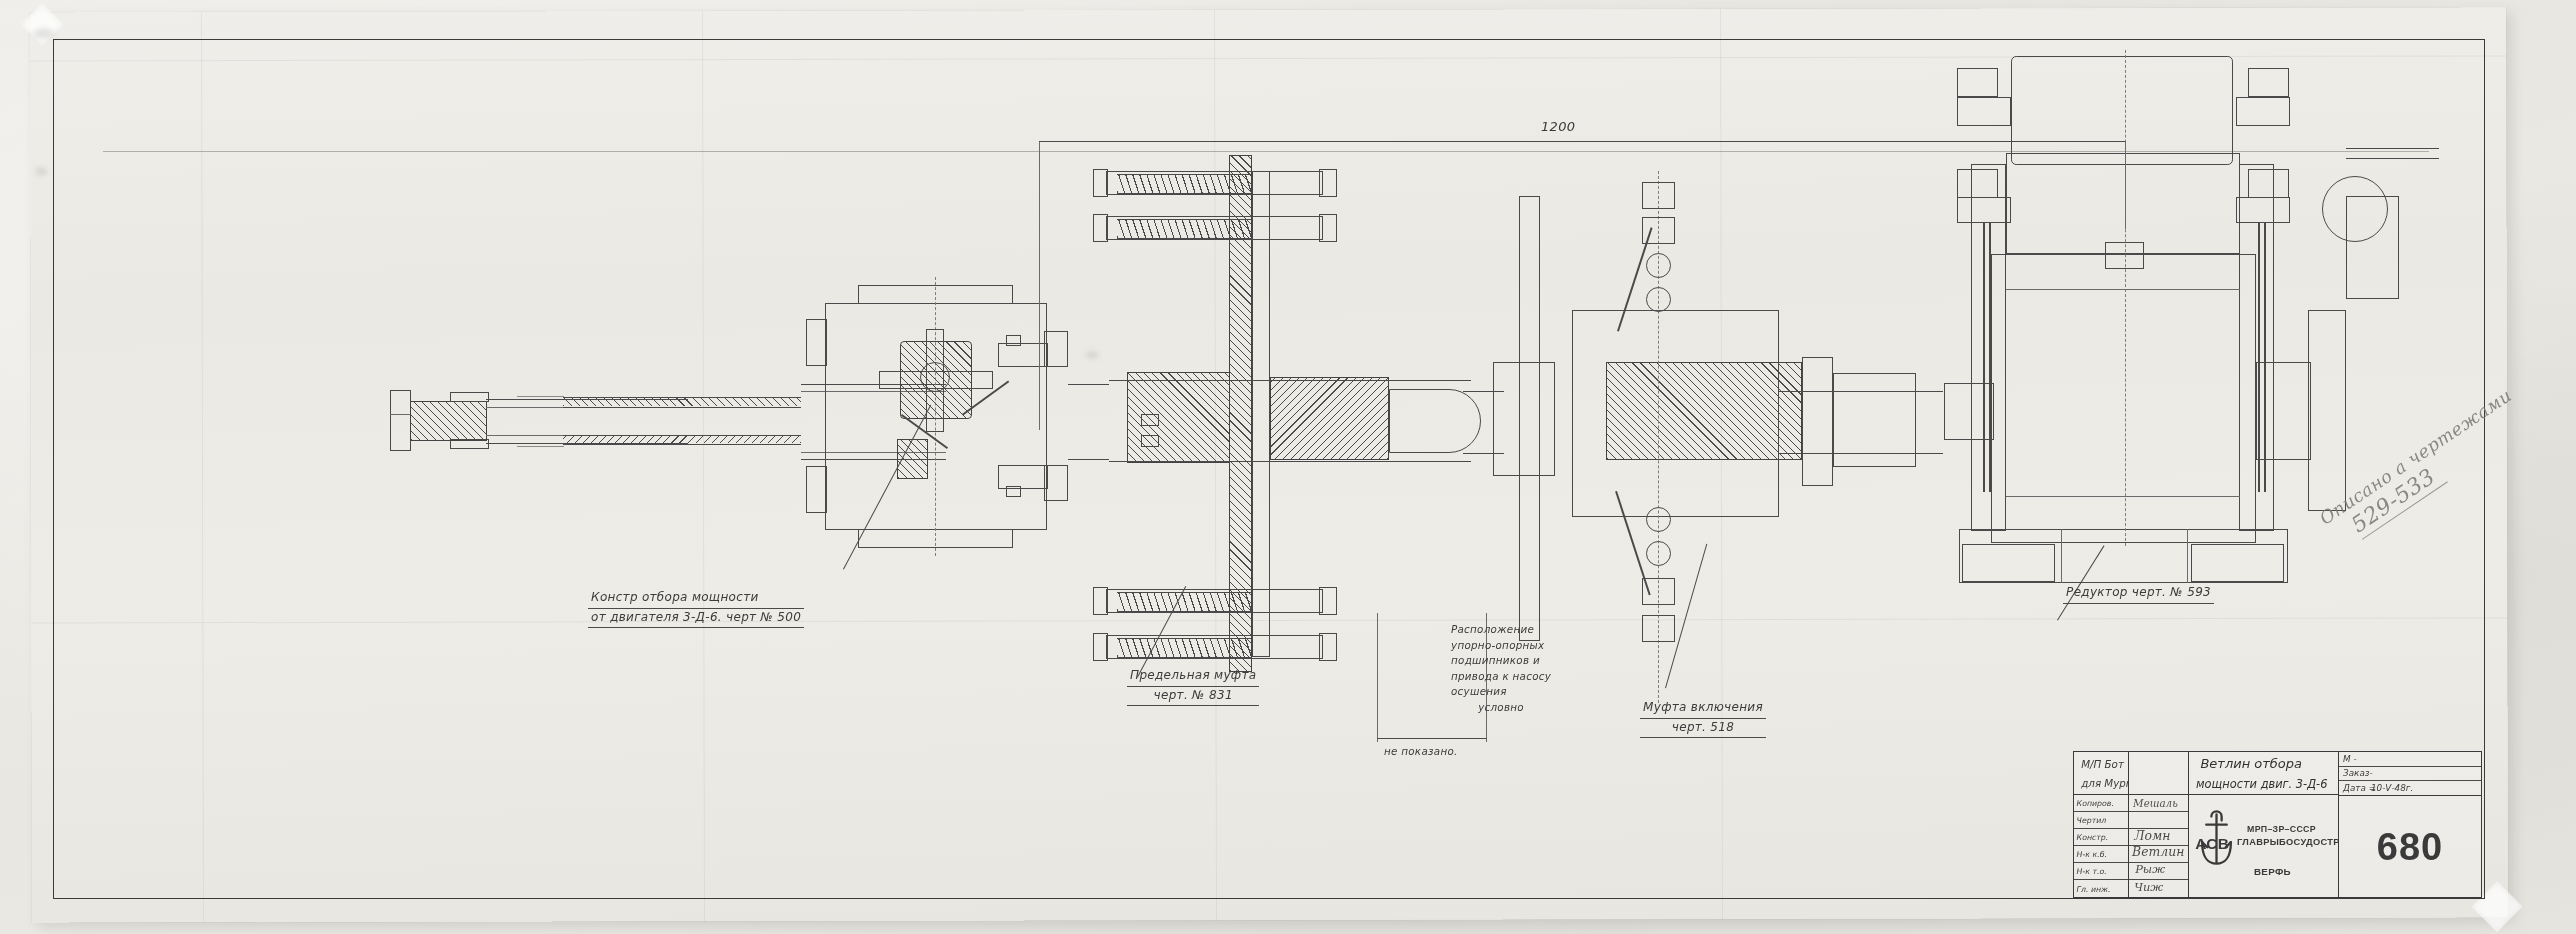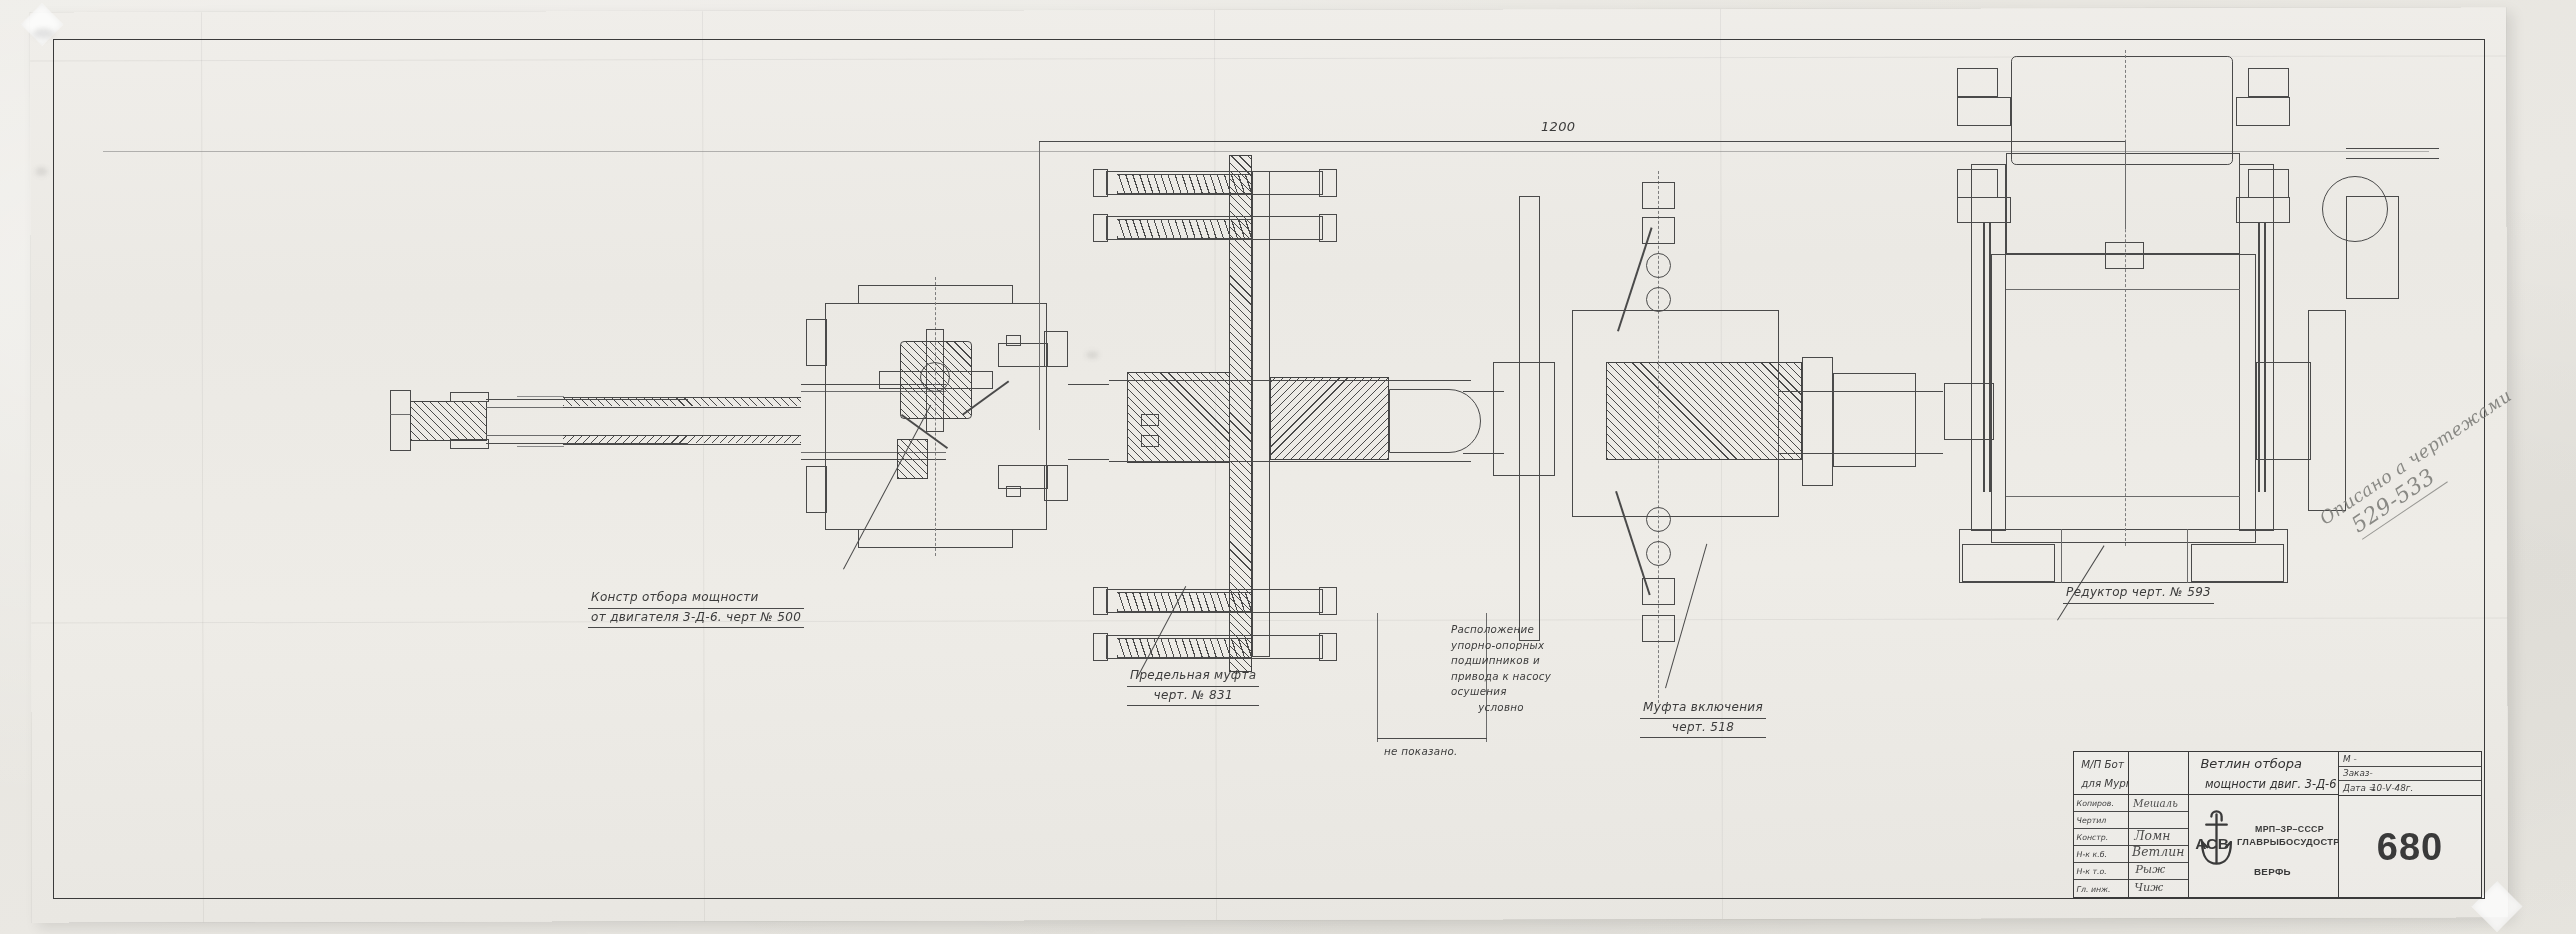--- a/index.html
+++ b/index.html
@@ -379,35 +379,35 @@
         </div>
       <div class="tb-row" style="height:18px">
           <span class="sig" style="left:5.2px;top:0;font-size:11.4px">Чиж</span>
         </div>
     </div>
 
 
     <div class="tb-col" style="width:150px;border-right:1.2px solid #3a3a3a;">
       <div class="tb-row" style="height:43px;border-bottom:1.2px solid #3a3a3a;">
         <div class="tb-head" style="left:11.4px;top:4.1px;font-size:13px;">Ветлин отбора</div>
-        <div class="tb-head" style="left:16px;top:25px;font-size:11.4px;">мощности двиг. 3-Д-6</div>
+        <div class="tb-head" style="left:7px;top:25px;font-size:11.4px;">мощности двиг. 3-Д-6</div>
       </div>
       <div class="tb-row" style="height:102px;border-bottom:none;position:relative">
 
         <svg class="anchor" width="39" height="62" viewBox="0 0 76 120" style="left:8.3px;top:11.4px;">
           <g fill="none" stroke="#3a3a3a" stroke-width="4.5" stroke-linecap="round">
             <path d="M28 20 a10 10 0 0 1 20 0 v8"></path>
             <line x1="38" y1="16" x2="38" y2="110"></line>
             <line x1="18" y1="36" x2="58" y2="36"></line>
             <path d="M10 70 C10 100 22 112 38 112 C54 112 66 100 66 70"></path>
             <path d="M10 70 l10 10 M66 70 l-10 10"></path>
           </g>
         </svg>
         <div class="stamp" style="left:6.2px;top:40px;font-size:15.5px;">АСВ</div>
-        <div class="stamp" style="left:58px;top:29px;font-size:8.8px;margin-left:8px;">МРП–ЗР–СССР</div>
+        <div class="stamp" style="left:58px;top:29px;font-size:8.8px;">МРП–ЗР–СССР</div>
         <div class="stamp" style="left:48px;top:42px;font-size:9.3px;">ГЛАВРЫБОСУДОСТРОЙ</div>
         <div class="stamp" style="left:50px;top:54px;font-size:9.8px;margin-top:47px;">АРХАНГЕЛЬСКАЯ</div>
         <div class="stamp" style="left:65px;top:71px;font-size:9.8px;">ВЕРФЬ</div>
       </div>
     </div>
 
     <div class="tb-col" style="flex:1">
       <div class="tb-row" style="height:14.5px">
         <span class="tb-val" style="font-size:8.8px">М -</span>
       </div>

